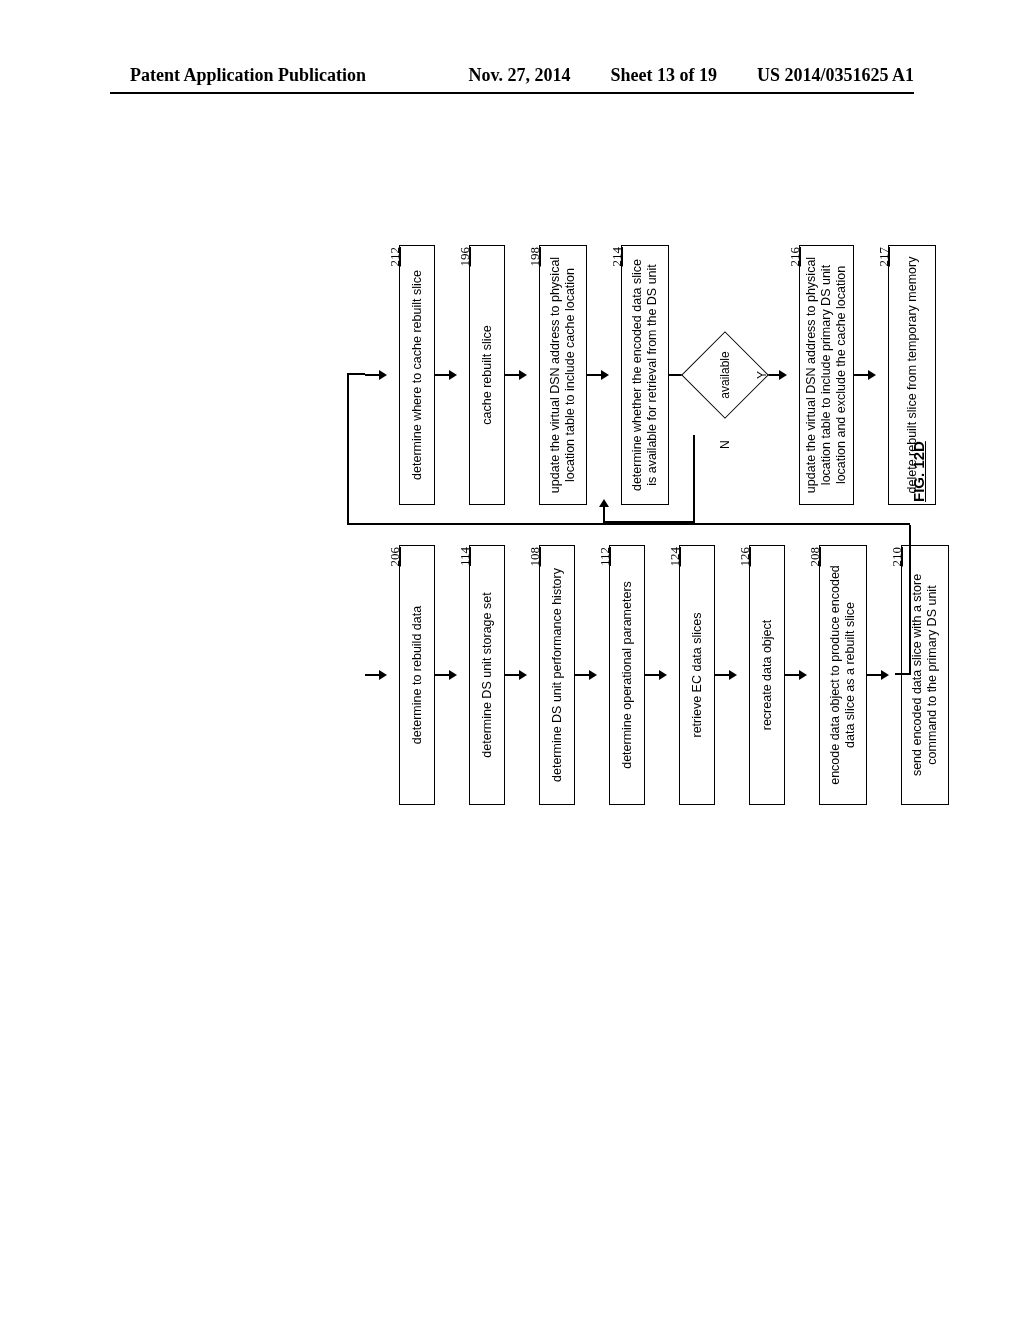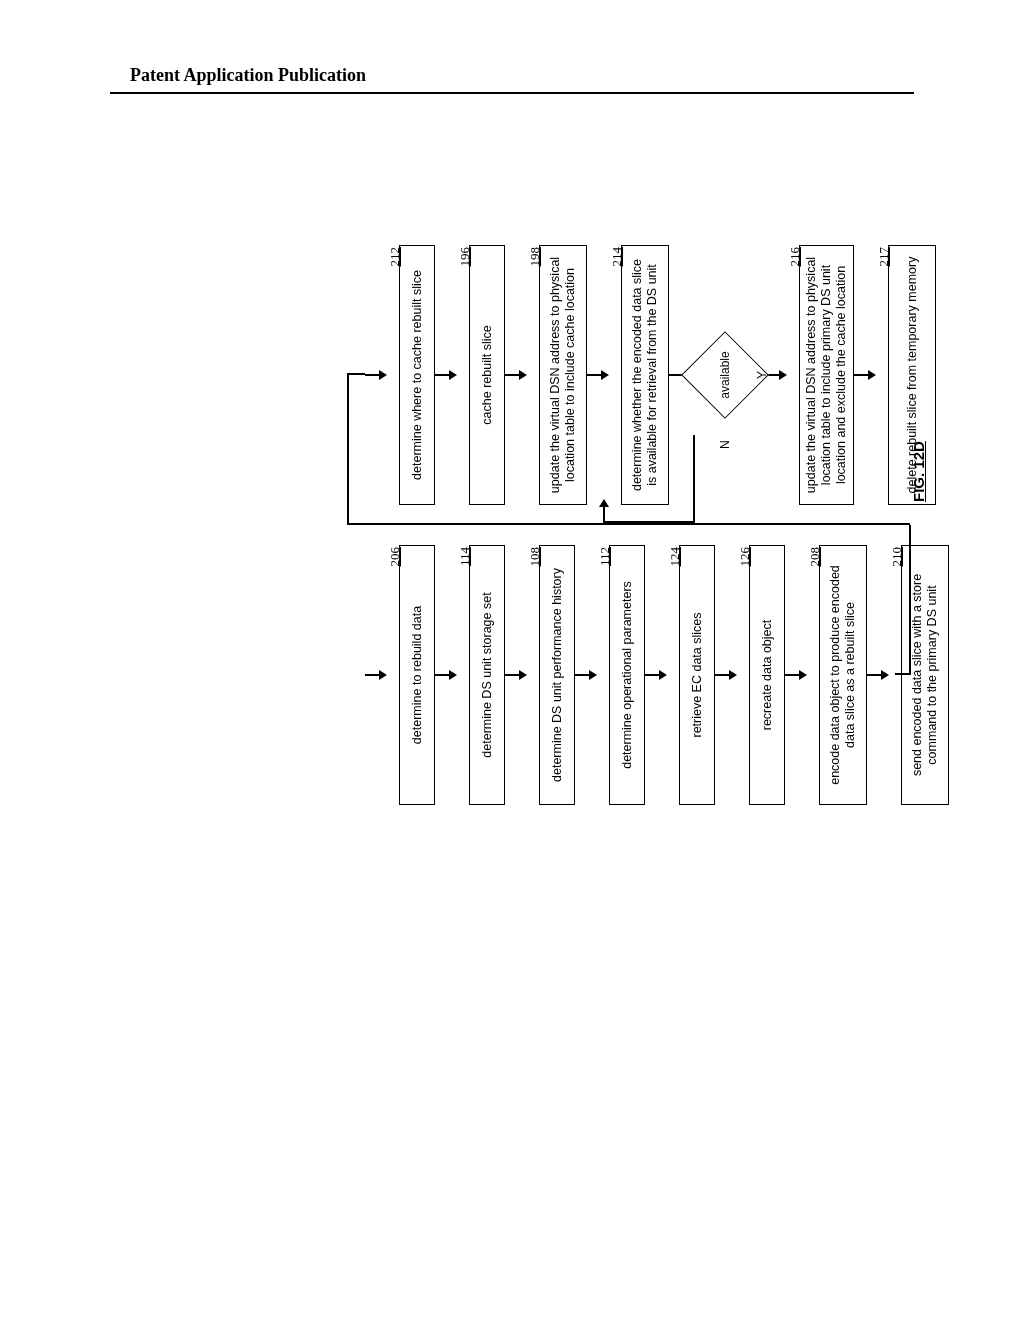--- a/index.html
+++ b/index.html
@@ -35,20 +35,25 @@
 
   
   .entry-shaft { width:1.5px; height:14px; background:#000; }
 </style>
 </head>
 <body>
 
 <div class="page">
   <div class="header">
     <div class="left">Patent Application Publication</div>
+    <div class="right">
+      <span>Nov. 27, 2014</span>
+      <span>Sheet 13 of 19</span>
+      <span>US 2014/0351625 A1</span>
+    </div>
   </div>
   <div class="header-line"></div>
 
   <div class="diagram">
 
     <div class="col col-left">
       <div class="arrow-down">
           <div class="entry-shaft"></div>
           <div class="arrow-head"></div>
         </div>

